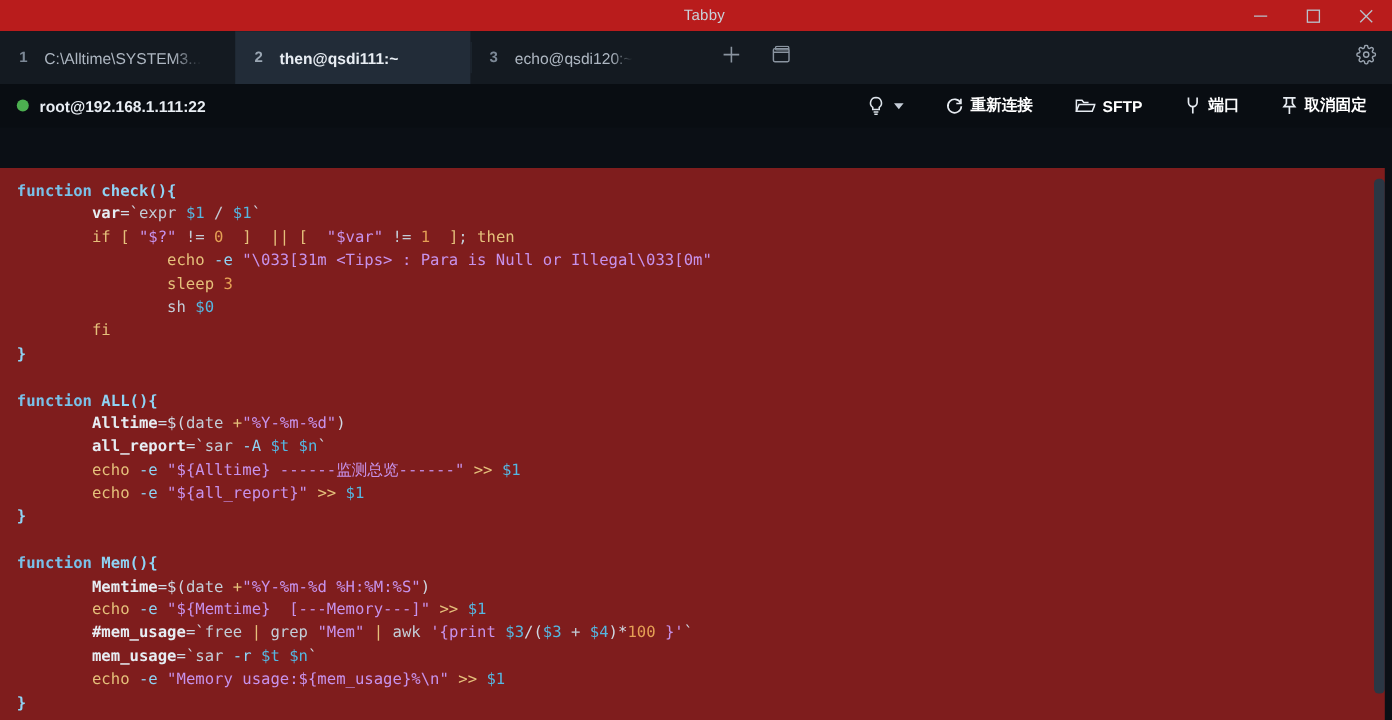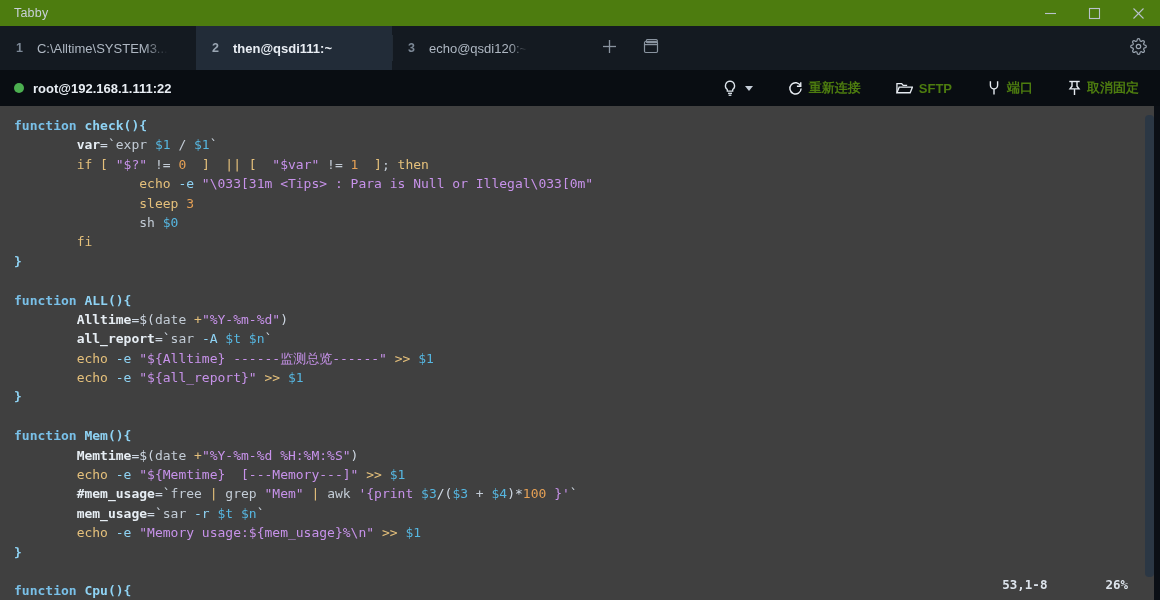--- a/index.html
+++ b/index.html
@@ -16,22 +16,23 @@
     flex-direction: column;
     background: #0b0f15;
   }
 
   
   .titlebar {
     height: 26px;
     flex: 0 0 26px;
     display: flex;
     align-items: center;
-    background: #4d7c0f;
-    position: relative;
+    background: #b91c1c;
+    position: relative;
+    justify-content: center;
   }
   .app-title {
     font-size: 12.5px;
     color: #c9d1d9;
     padding-left: 14px;
     letter-spacing: .2px;
   }
   .winctrls {
     position: absolute;
     right: 0; top: 0;
@@ -131,42 +132,43 @@
     width: 10px; height: 10px;
     border-radius: 50%;
     background: #4caf50;
     flex: 0 0 10px;
   }
   .tb-spacer { flex: 1 1 auto; }
   .tb-item {
     display: flex;
     align-items: center;
     gap: 6px;
-    color: #4d7c0f;
+    color: #ffffff;
     font-size: 13px;
     font-weight: bold;
     padding: 0 9px;
     height: 26px;
     white-space: nowrap;
   }
   .tb-item svg { display: block; flex: 0 0 auto; }
   .caret {
     width: 0; height: 0;
     border-left: 4px solid transparent;
     border-right: 4px solid transparent;
     border-top: 5px solid #c6ced8;
     margin-left: 2px;
   }
 
   
   .termwrap {
     flex: 1 1 auto;
-    background: #404040;
+    background: #7f1d1d;
     position: relative;
     overflow: hidden;
+    margin-top: 34px;
   }
   .term {
     position: absolute;
     inset: 0;
     padding: 10px 14px 0 14px;
     font-family: "DejaVu Sans Mono", "Liberation Mono", monospace;
     font-size: 13px;
     line-height: 19.4px;
     white-space: pre;
     color: #d7dee6;
@@ -360,24 +362,20 @@
           <line x1="6.5" y1="9.1" x2="6.5" y2="15"></line>
         </svg>
       </span>
       <span>取消固定</span>
     </div>
   </div>
 
   <div class="termwrap">
     <div class="term" id="term"><div class="ln"><span class="kw">function </span><span class="fn">check(){</span></div><div class="ln"><span class="plain">        </span><span class="vr">var</span><span class="punc">=</span><span class="punc">`</span><span class="plain">expr </span><span class="var">$1</span><span class="plain"> / </span><span class="var">$1</span><span class="punc">`</span></div><div class="ln"><span class="plain">        </span><span class="cmd">if</span><span class="plain"> </span><span class="op">[</span><span class="plain"> </span><span class="str">"$?"</span><span class="plain"> != </span><span class="num">0</span><span class="plain">  </span><span class="op">]</span><span class="plain">  </span><span class="op">||</span><span class="plain"> </span><span class="op">[</span><span class="plain">  </span><span class="str">"$var"</span><span class="plain"> != </span><span class="num">1</span><span class="plain">  </span><span class="op">]</span><span class="plain">; </span><span class="cmd">then</span></div><div class="ln"><span class="plain">                </span><span class="cmd">echo</span><span class="plain"> </span><span class="flag">-e</span><span class="plain"> </span><span class="str">"\033[31m &lt;Tips&gt; : Para is Null or Illegal\033[0m"</span></div><div class="ln"><span class="plain">                </span><span class="cmd">sleep</span><span class="plain"> </span><span class="num">3</span></div><div class="ln"><span class="plain">                </span><span class="plain">sh </span><span class="var">$0</span></div><div class="ln"><span class="plain">        </span><span class="cmd">fi</span></div><div class="ln"><span class="fn">}</span></div><div class="ln"><span class="plain"></span></div><div class="ln"><span class="kw">function </span><span class="fn">ALL(){</span></div><div class="ln"><span class="plain">        </span><span class="vr">Alltime</span><span class="punc">=$(</span><span class="plain">date </span><span class="op">+</span><span class="str">"%Y-%m-%d"</span><span class="punc">)</span></div><div class="ln"><span class="plain">        </span><span class="vr">all_report</span><span class="punc">=</span><span class="punc">`</span><span class="plain">sar </span><span class="flag">-A</span><span class="plain"> </span><span class="var">$t</span><span class="plain"> </span><span class="var">$n</span><span class="punc">`</span></div><div class="ln"><span class="plain">        </span><span class="cmd">echo</span><span class="plain"> </span><span class="flag">-e</span><span class="plain"> </span><span class="str">"${Alltime} ------监测总览------"</span><span class="plain"> </span><span class="op">&gt;&gt;</span><span class="plain"> </span><span class="var">$1</span></div><div class="ln"><span class="plain">        </span><span class="cmd">echo</span><span class="plain"> </span><span class="flag">-e</span><span class="plain"> </span><span class="str">"${all_report}"</span><span class="plain"> </span><span class="op">&gt;&gt;</span><span class="plain"> </span><span class="var">$1</span></div><div class="ln"><span class="fn">}</span></div><div class="ln"><span class="plain"></span></div><div class="ln"><span class="kw">function </span><span class="fn">Mem(){</span></div><div class="ln"><span class="plain">        </span><span class="vr">Memtime</span><span class="punc">=$(</span><span class="plain">date </span><span class="op">+</span><span class="str">"%Y-%m-%d %H:%M:%S"</span><span class="punc">)</span></div><div class="ln"><span class="plain">        </span><span class="cmd">echo</span><span class="plain"> </span><span class="flag">-e</span><span class="plain"> </span><span class="str">"${Memtime}  [---Memory---]"</span><span class="plain"> </span><span class="op">&gt;&gt;</span><span class="plain"> </span><span class="var">$1</span></div><div class="ln"><span class="plain">        </span><span class="vr">#mem_usage</span><span class="punc">=</span><span class="punc">`</span><span class="plain">free </span><span class="op">| </span><span class="plain">grep </span><span class="str">"Mem"</span><span class="plain"> </span><span class="op">| </span><span class="plain">awk </span><span class="str">'{print </span><span class="var">$3</span><span class="punc">/(</span><span class="var">$3</span><span class="plain"> + </span><span class="var">$4</span><span class="punc">)*</span><span class="num">100</span><span class="str"> }'</span><span class="punc">`</span></div><div class="ln"><span class="plain">        </span><span class="vr">mem_usage</span><span class="punc">=</span><span class="punc">`</span><span class="plain">sar </span><span class="flag">-r</span><span class="plain"> </span><span class="var">$t</span><span class="plain"> </span><span class="var">$n</span><span class="punc">`</span></div><div class="ln"><span class="plain">        </span><span class="cmd">echo</span><span class="plain"> </span><span class="flag">-e</span><span class="plain"> </span><span class="str">"Memory usage:${mem_usage}%\n"</span><span class="plain"> </span><span class="op">&gt;&gt;</span><span class="plain"> </span><span class="var">$1</span></div><div class="ln"><span class="fn">}</span></div><div class="ln"><span class="plain"></span></div><div class="ln"><span class="kw">function </span><span class="fn">Cpu(){</span></div></div>
 
-    <div class="statusline">
-      <span>53,1-8</span>
-      <span>26%</span>
-    </div>
 
     <div class="scrollbar">
       <div class="scrollthumb"></div>
     </div>
     <div class="rightedge"></div>
   </div>
 
 </div>
 
 </body></html>

